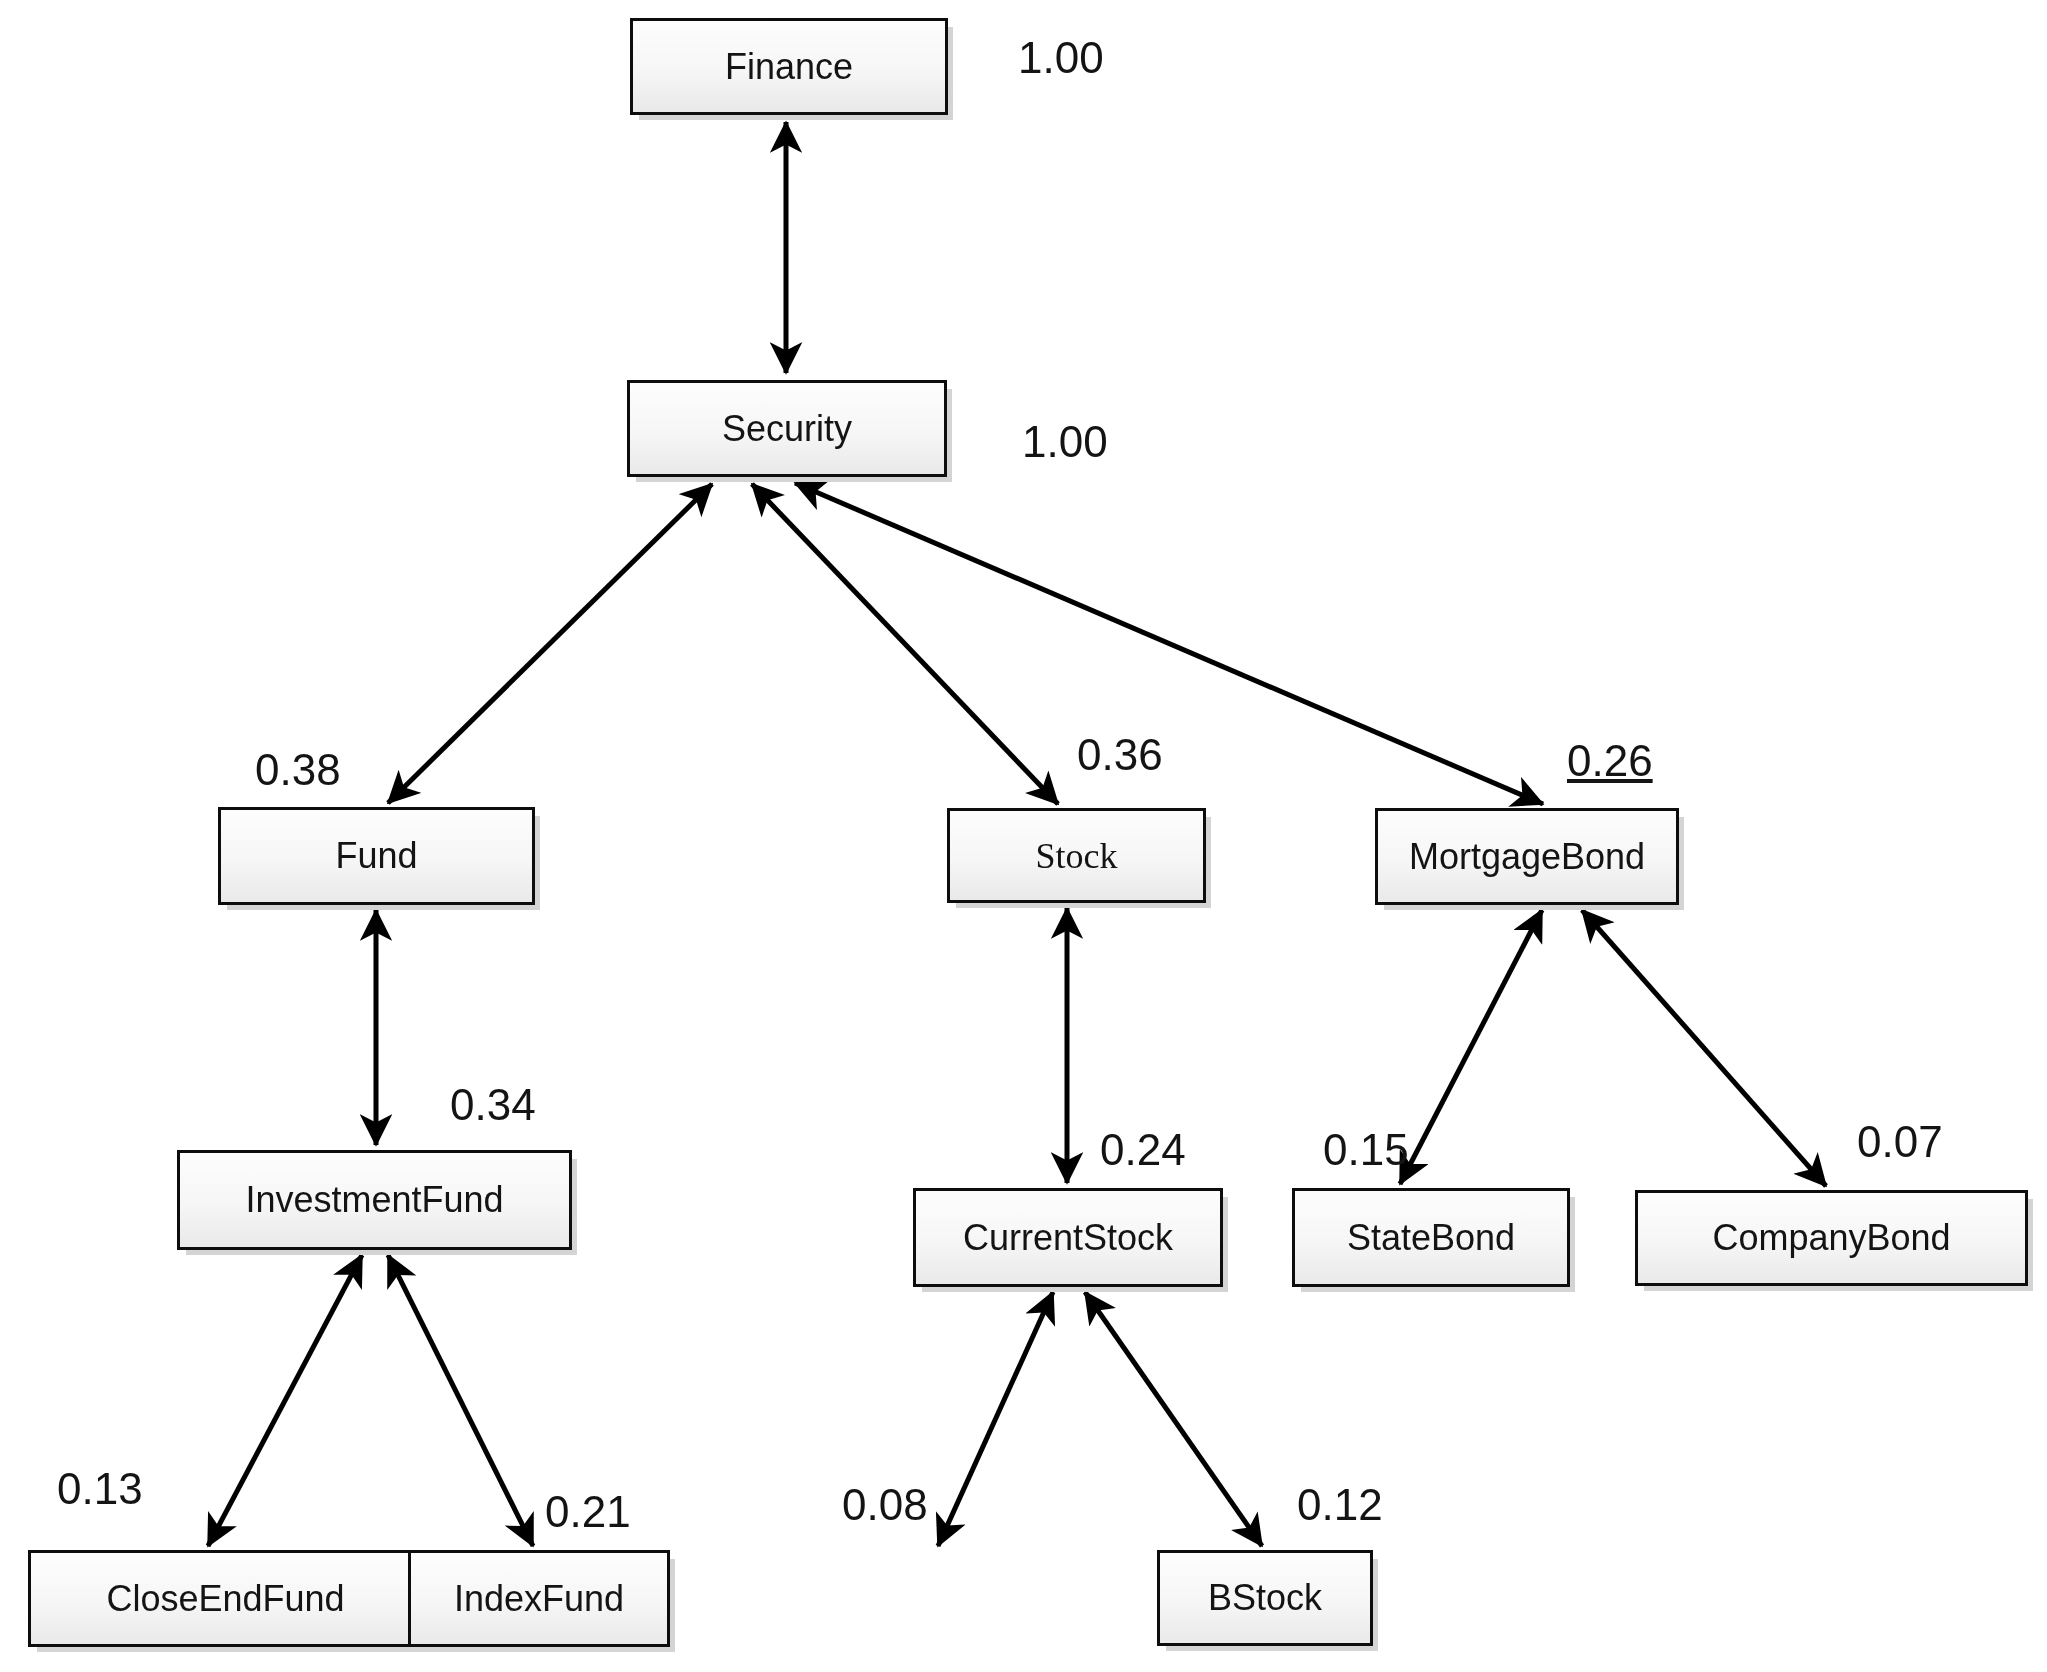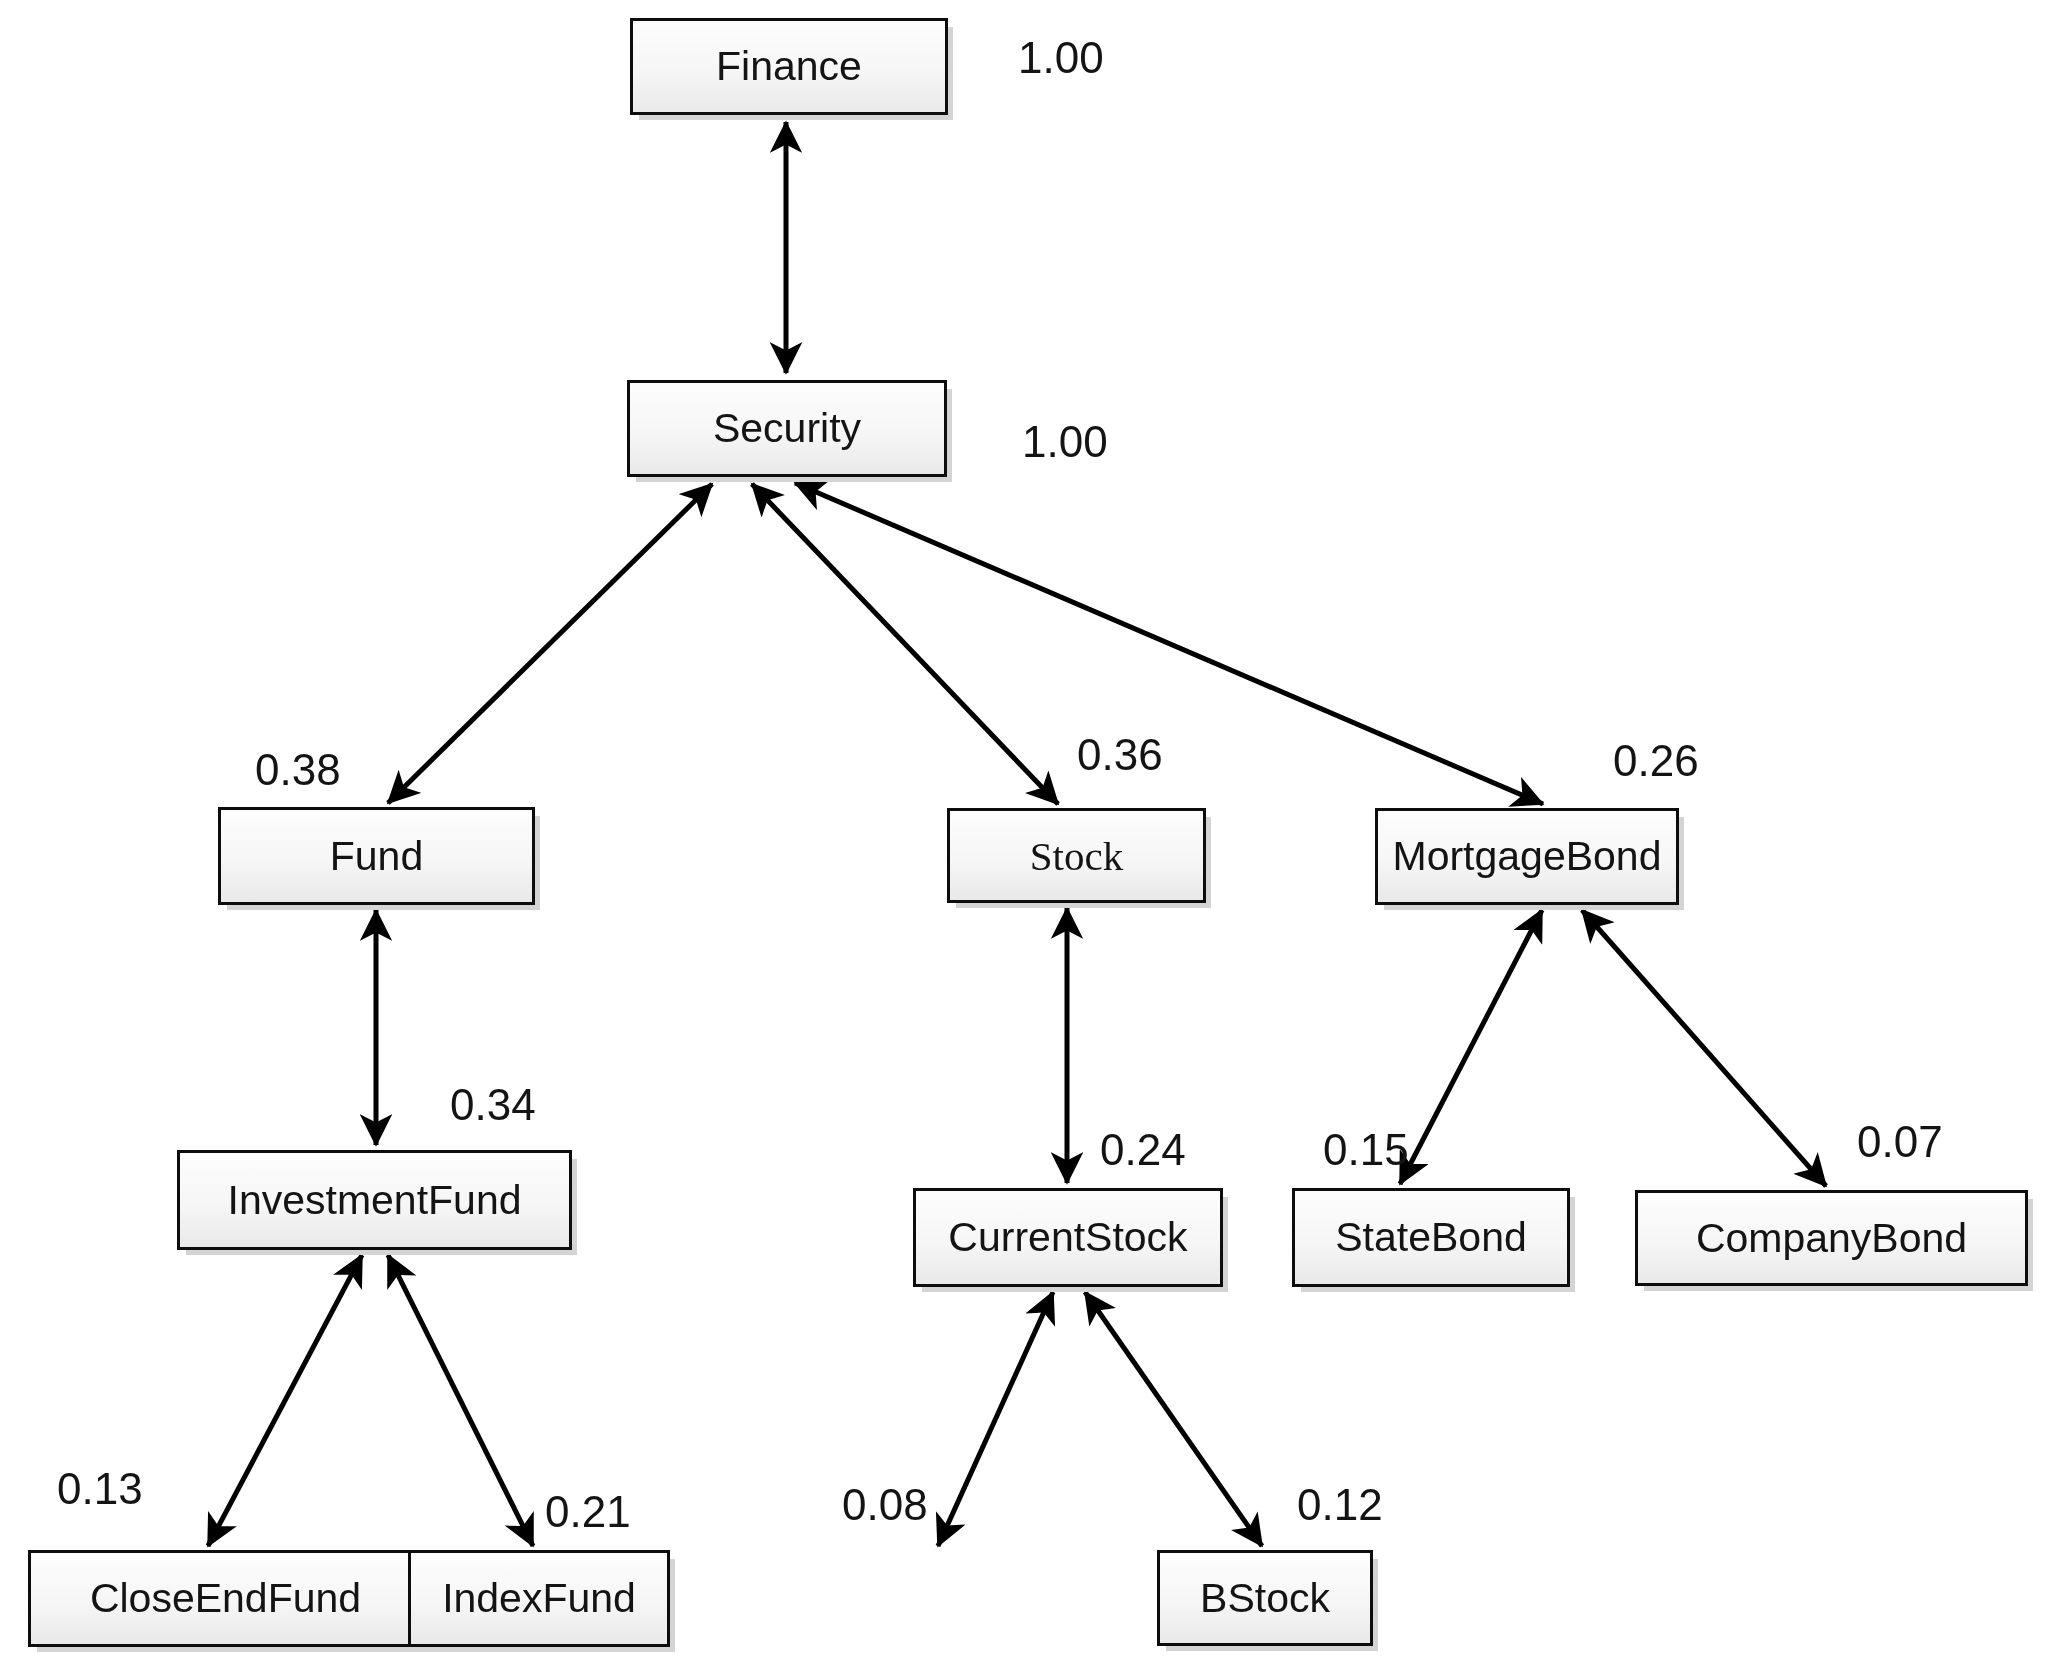--- a/index.html
+++ b/index.html
@@ -10,21 +10,21 @@
     font-family:"Liberation Sans", sans-serif;
     overflow:hidden;
   }
   #edges{position:absolute;left:0;top:0;width:2047px;height:1672px;}
   .node{
     position:absolute;
     display:flex;align-items:center;justify-content:center;
     border:3px solid #0d0d0d;
     background:linear-gradient(180deg,#fdfdfd 0%,#f6f6f6 55%,#e9e9e9 100%);
     box-shadow:7px 7px 0 -2px #d4d4d4;
-    font-size:41px;color:#141414;
+    font-size:36px;color:#141414;
     white-space:nowrap;
     box-sizing:border-box;
   }
   .weight{
     position:absolute;
     font-size:44px;color:#141414;
     white-space:nowrap;
   }
 </style>
 </head>
@@ -64,21 +64,21 @@
   <div class="node" style="left:1292px; top:1188px; width:278px; height:99px;">StateBond</div>
   <div class="node" style="left:1635px; top:1190px; width:393px; height:96px;">CompanyBond</div>
   <div class="node" style="left:28px;   top:1550px; width:395px; height:97px;">CloseEndFund</div>
   <div class="node" style="left:408px;  top:1550px; width:262px; height:97px;">IndexFund</div>
   <div class="node" style="left:1157px; top:1550px; width:216px; height:96px;">BStock</div>
 
   <span class="weight" style="left:1018px; top:33px;">1.00</span>
   <span class="weight" style="left:1022px; top:417px;">1.00</span>
   <span class="weight" style="left:255px;  top:745px;">0.38</span>
   <span class="weight" style="left:1077px; top:730px;">0.36</span>
-  <span class="weight" style="left:1613px; top:736px;">0.26</span>
+  <span class="weight" style="left:1567px; top:736px;text-decoration:underline;">0.26</span>
   <span class="weight" style="left:450px;  top:1080px;">0.34</span>
   <span class="weight" style="left:1100px; top:1125px;">0.24</span>
   <span class="weight" style="left:1291px; top:1125px;margin-left:32px;">0.15</span>
   <span class="weight" style="left:1857px; top:1117px;">0.07</span>
   <span class="weight" style="left:57px;   top:1464px;">0.13</span>
   <span class="weight" style="left:545px;  top:1487px;">0.21</span>
   <span class="weight" style="left:842px;  top:1480px;">0.08</span>
   <span class="weight" style="left:1297px; top:1480px;">0.12</span>
 
 </div>

